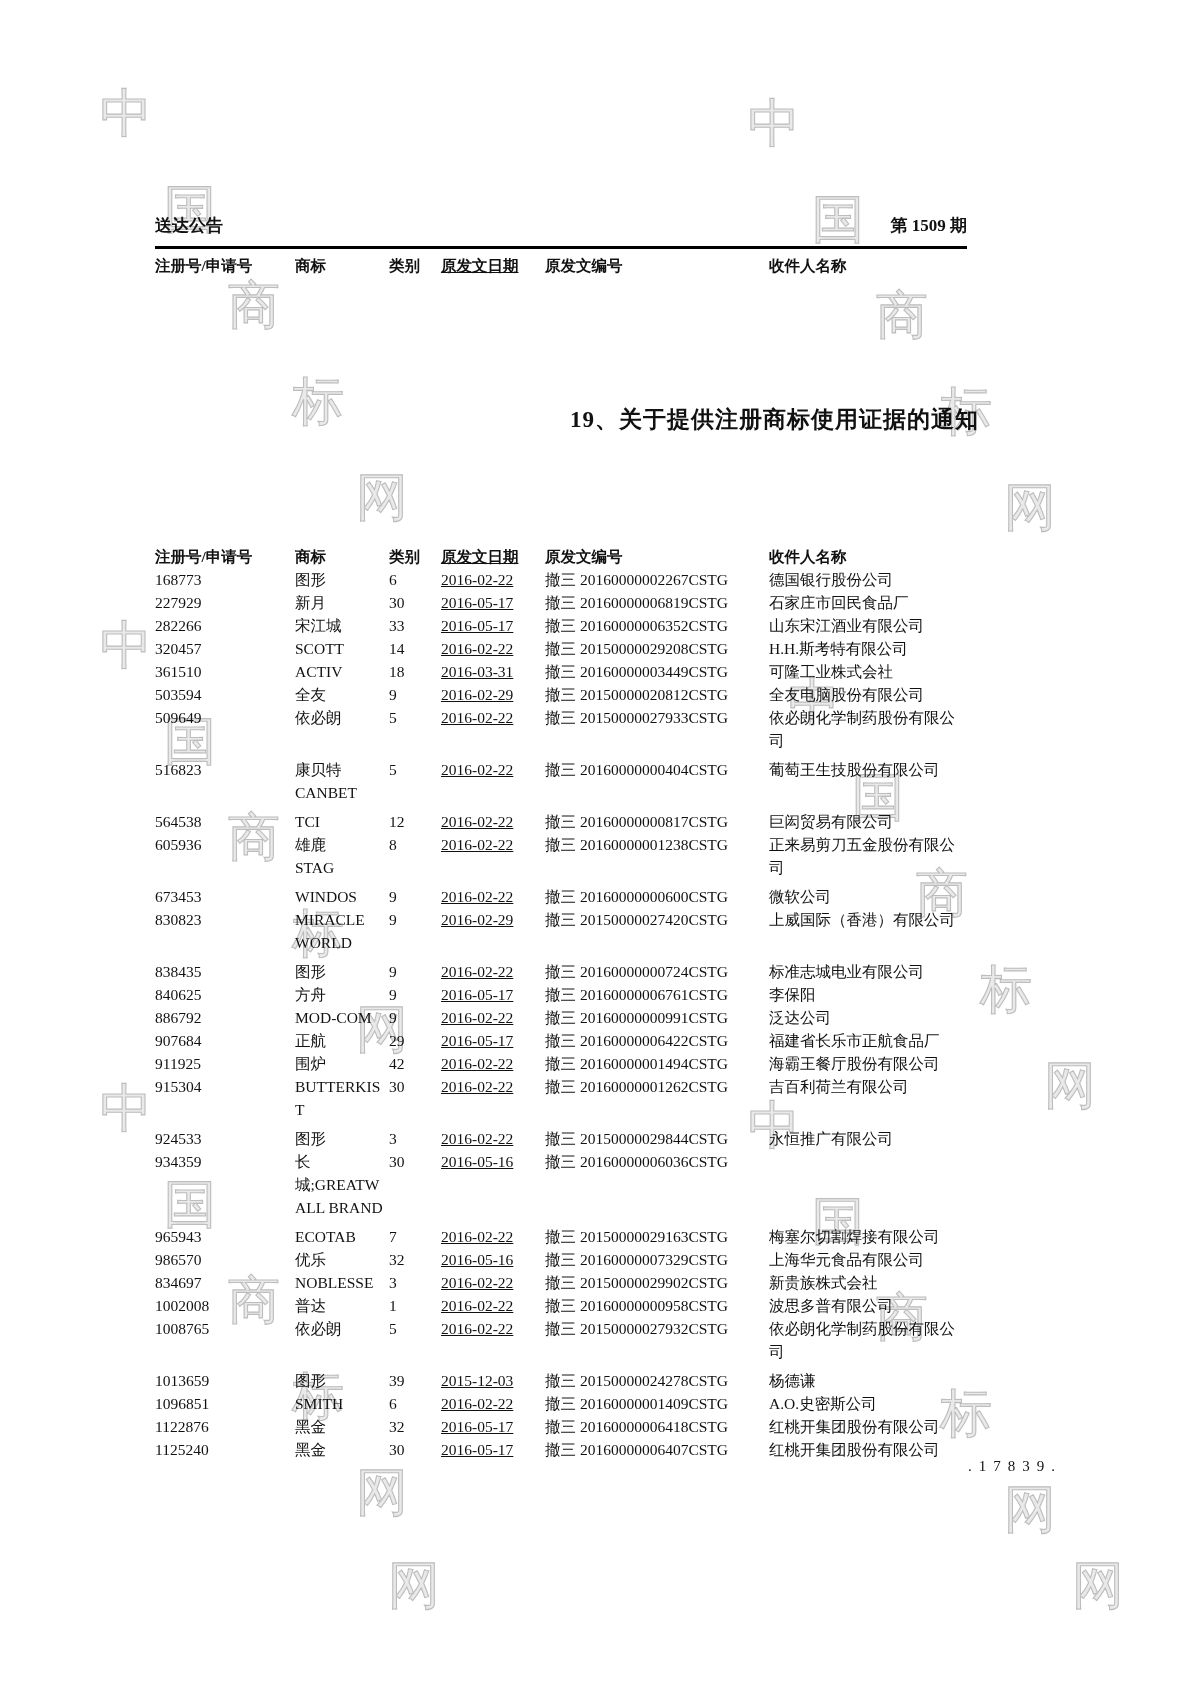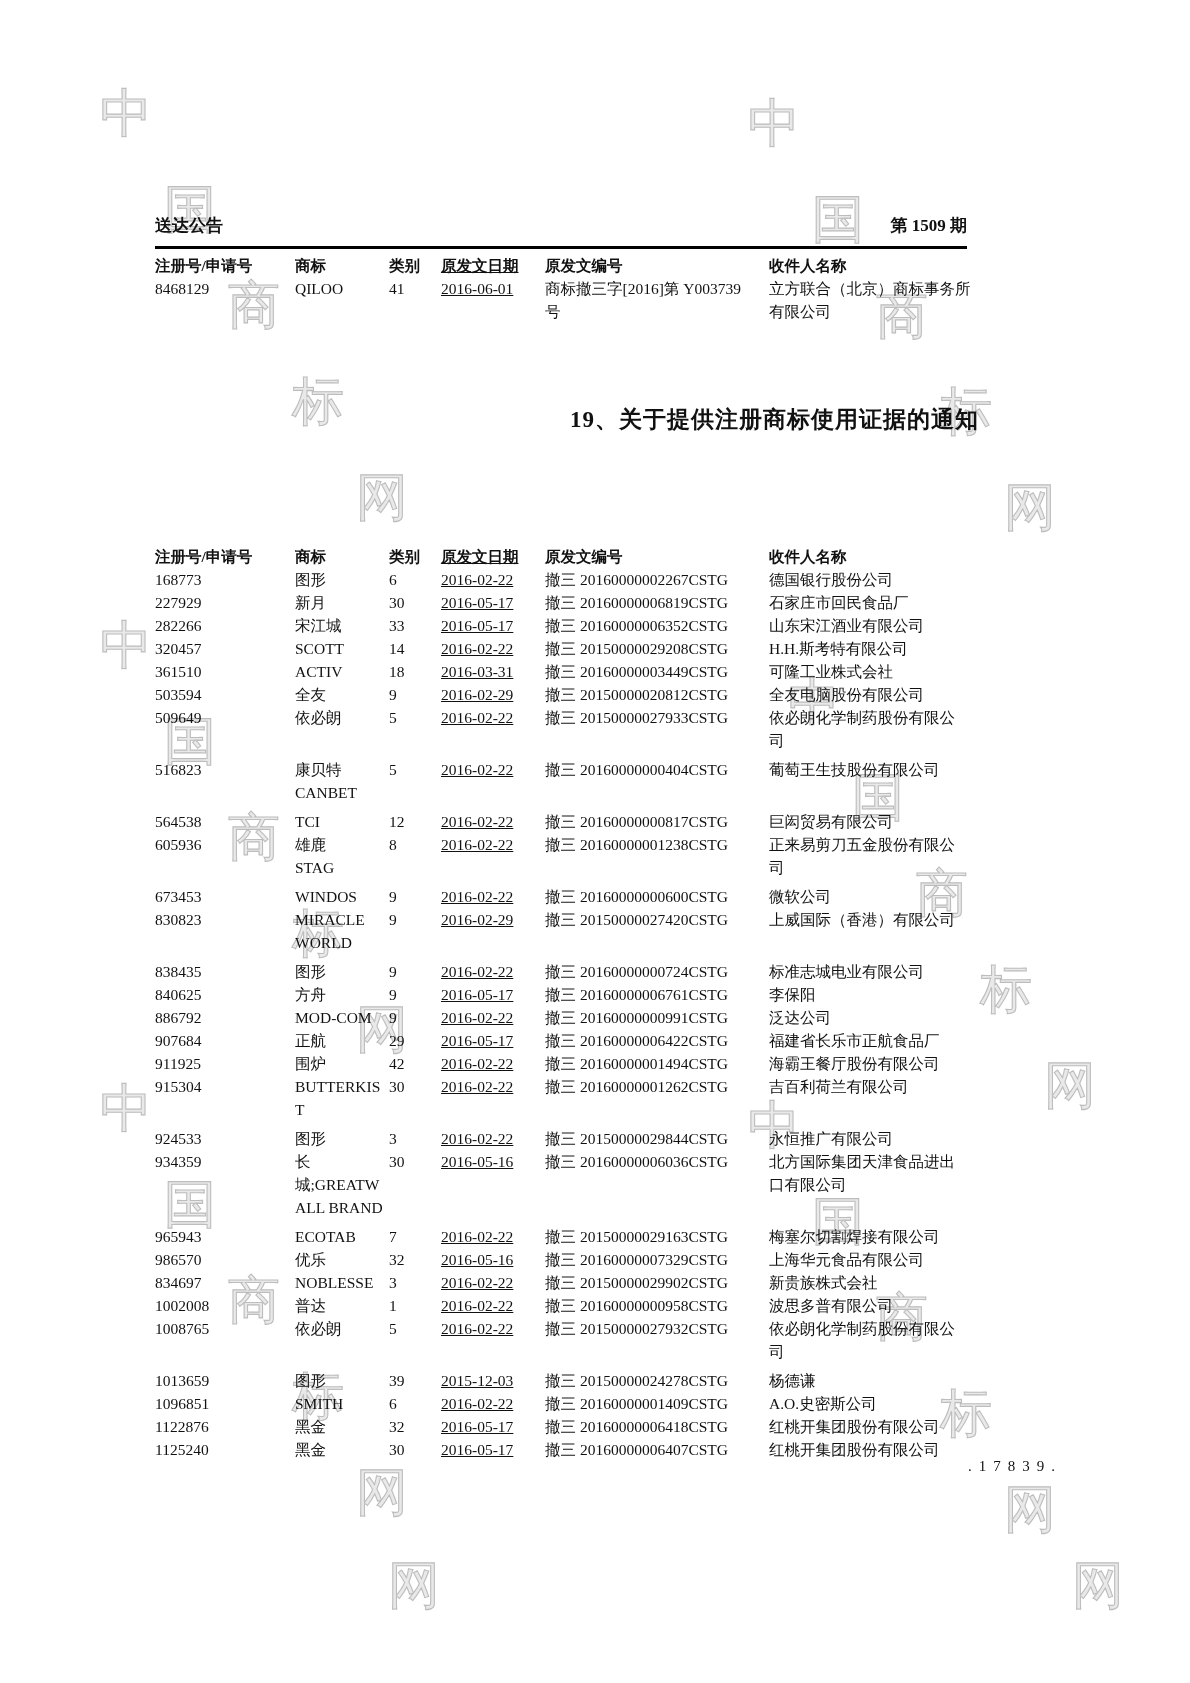--- a/index.html
+++ b/index.html
@@ -92,30 +92,20 @@
 
   <div class="tbl top-table">
       <div class="tr thead">
         <div class="td c0">注册号/申请号</div>
         <div class="td c1">商标</div>
         <div class="td c2">类别</div>
         <div class="td c3">原发文日期</div>
         <div class="td c4">原发文编号</div>
         <div class="td c5">收件人名称</div>
       </div>
-      <div class="tr">
-        <div class="td c0">8468129</div>
-        <div class="td c1">QILOO</div>
-        <div class="td c2">41</div>
-        <div class="td c3">2016-06-01</div>
-        <div class="td c4">商标撤三字[2016]第 Y003739
-号</div>
-        <div class="td c5">立方联合（北京）商标事务所
-有限公司</div>
-      </div>
     </div>
 
   <div class="section-title">19、关于提供注册商标使用证据的通知</div>
 
   <div class="tbl main-table">
       <div class="tr thead">
         <div class="td c0">注册号/申请号</div>
         <div class="td c1">商标</div>
         <div class="td c2">类别</div>
         <div class="td c3">原发文日期</div>
@@ -281,22 +271,20 @@
         <div class="td c5">永恒推广有限公司</div>
       </div>
       <div class="tr">
         <div class="td c0">934359</div>
         <div class="td c1">长
 城;GREATW
 ALL BRAND</div>
         <div class="td c2">30</div>
         <div class="td c3">2016-05-16</div>
         <div class="td c4">撤三 20160000006036CSTG</div>
-        <div class="td c5">北方国际集团天津食品进出
-口有限公司</div>
       </div>
       <div class="tr gap">
         <div class="td c0">965943</div>
         <div class="td c1">ECOTAB</div>
         <div class="td c2">7</div>
         <div class="td c3">2016-02-22</div>
         <div class="td c4">撤三 20150000029163CSTG</div>
         <div class="td c5">梅塞尔切割焊接有限公司</div>
       </div>
       <div class="tr">

